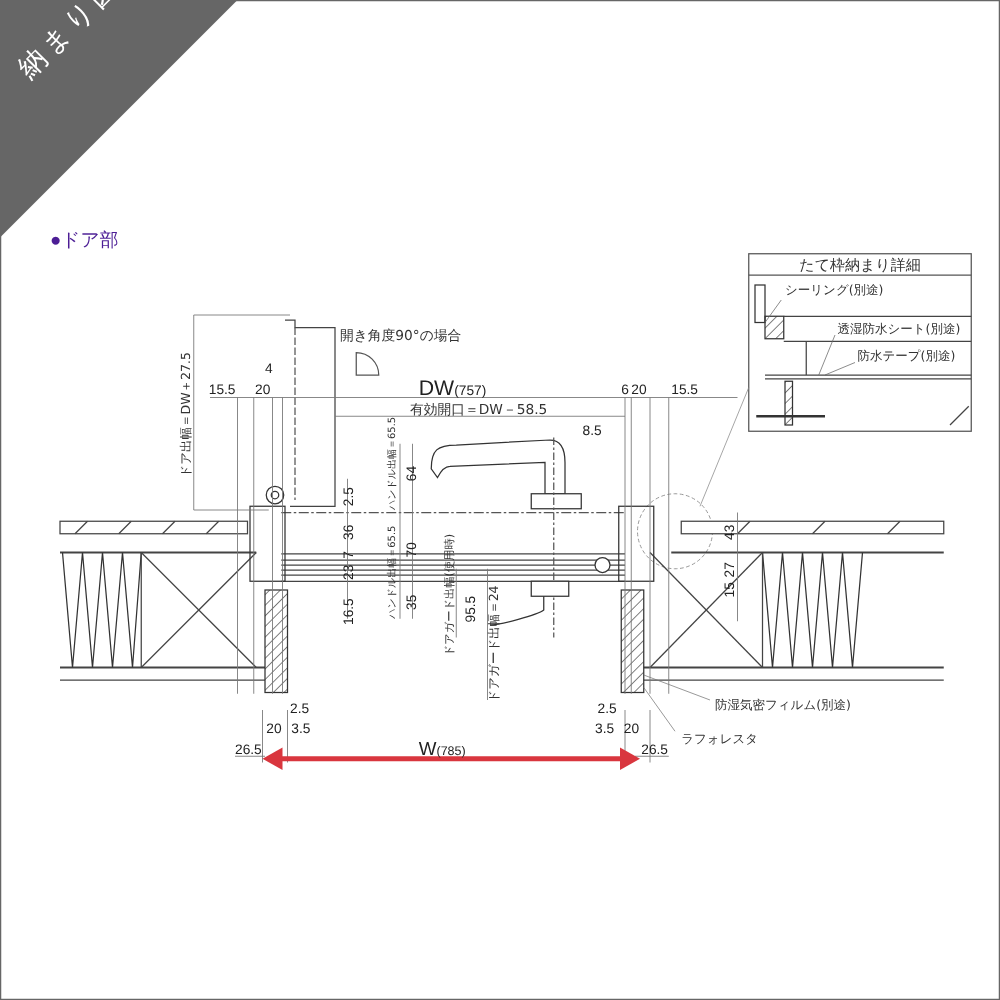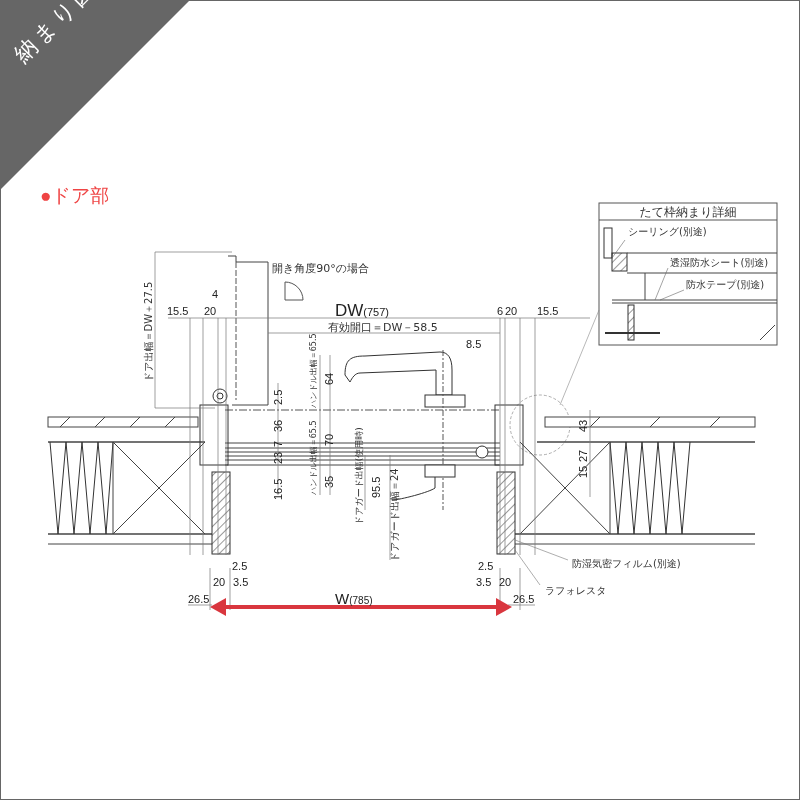--- a/index.html
+++ b/index.html
@@ -5,21 +5,21 @@
   html, body { margin:0; padding:0; background:#fff; }
   body { width:800px; height:800px; position:relative; overflow:hidden;
          font-family:"Liberation Sans","DejaVu Sans",sans-serif; }
   .frame { position:absolute; left:0; top:0; width:798px; height:798px;
            border:1px solid #666; box-sizing:content-box; }
   .corner { position:absolute; left:0; top:0; width:0; height:0;
             border-top:190px solid #666; border-right:190px solid transparent; }
   .corner-label { position:absolute; left:8px; top:48px; color:#fff; font-size:22px;
                   transform:rotate(-45deg); transform-origin:left top;
                   letter-spacing:4px; white-space:nowrap; font-family:"DejaVu Sans",sans-serif; }
-  .section-title { position:absolute; left:40px; top:183px; font-size:19px; color:#ef4444;
+  .section-title { position:absolute; left:40px; top:183px; font-size:15px; color:#4c1d95;
                    font-family:Liberation Serif, serif; }
   svg { position:absolute; left:0; top:0; }
   .t { font-family:"Liberation Sans","DejaVu Sans",sans-serif; fill:#222; }
   .jp { font-family:"DejaVu Sans",sans-serif; fill:#333; }
 </style>
 </head>
 <body>
 
 <div class="frame"></div>
 <div class="corner"></div>

